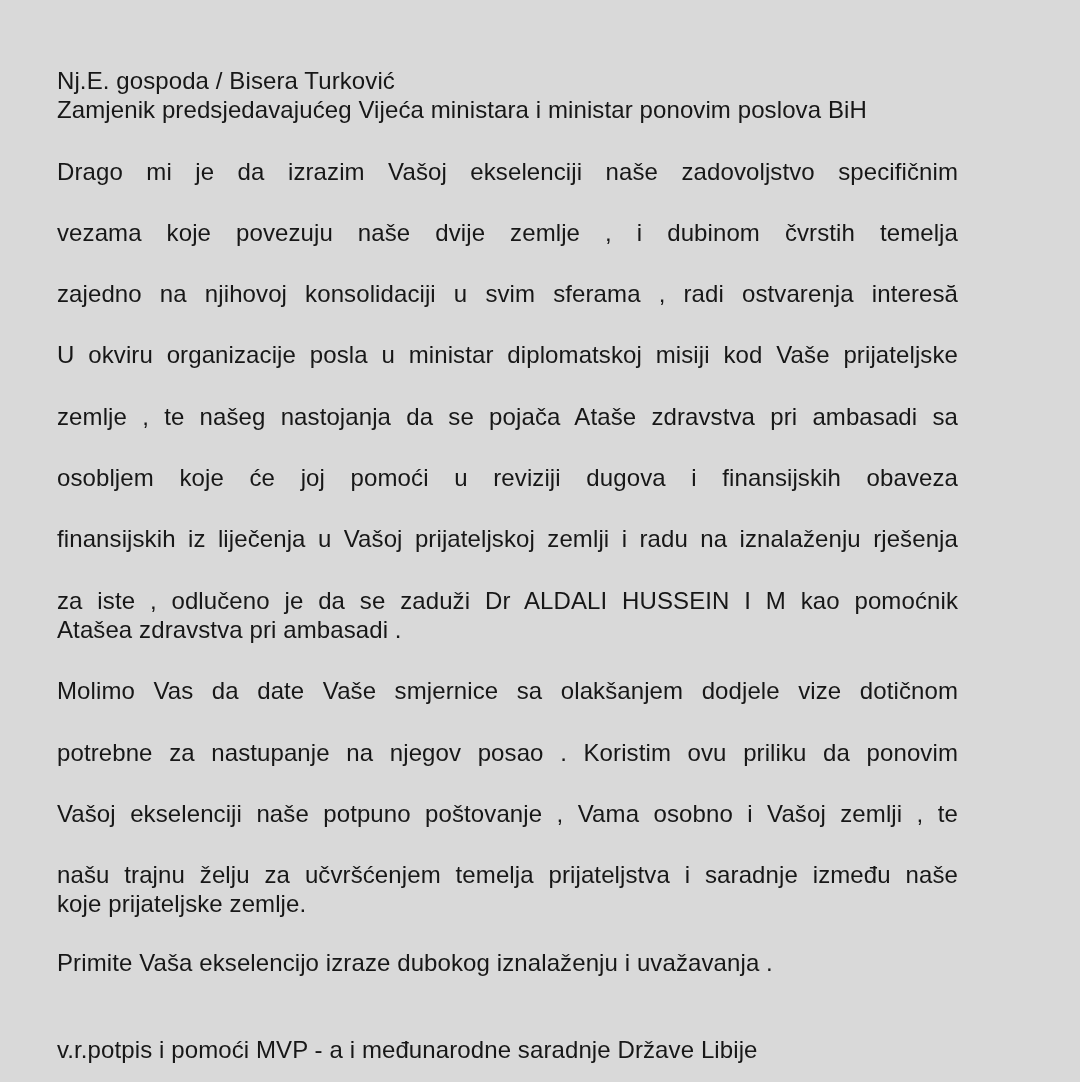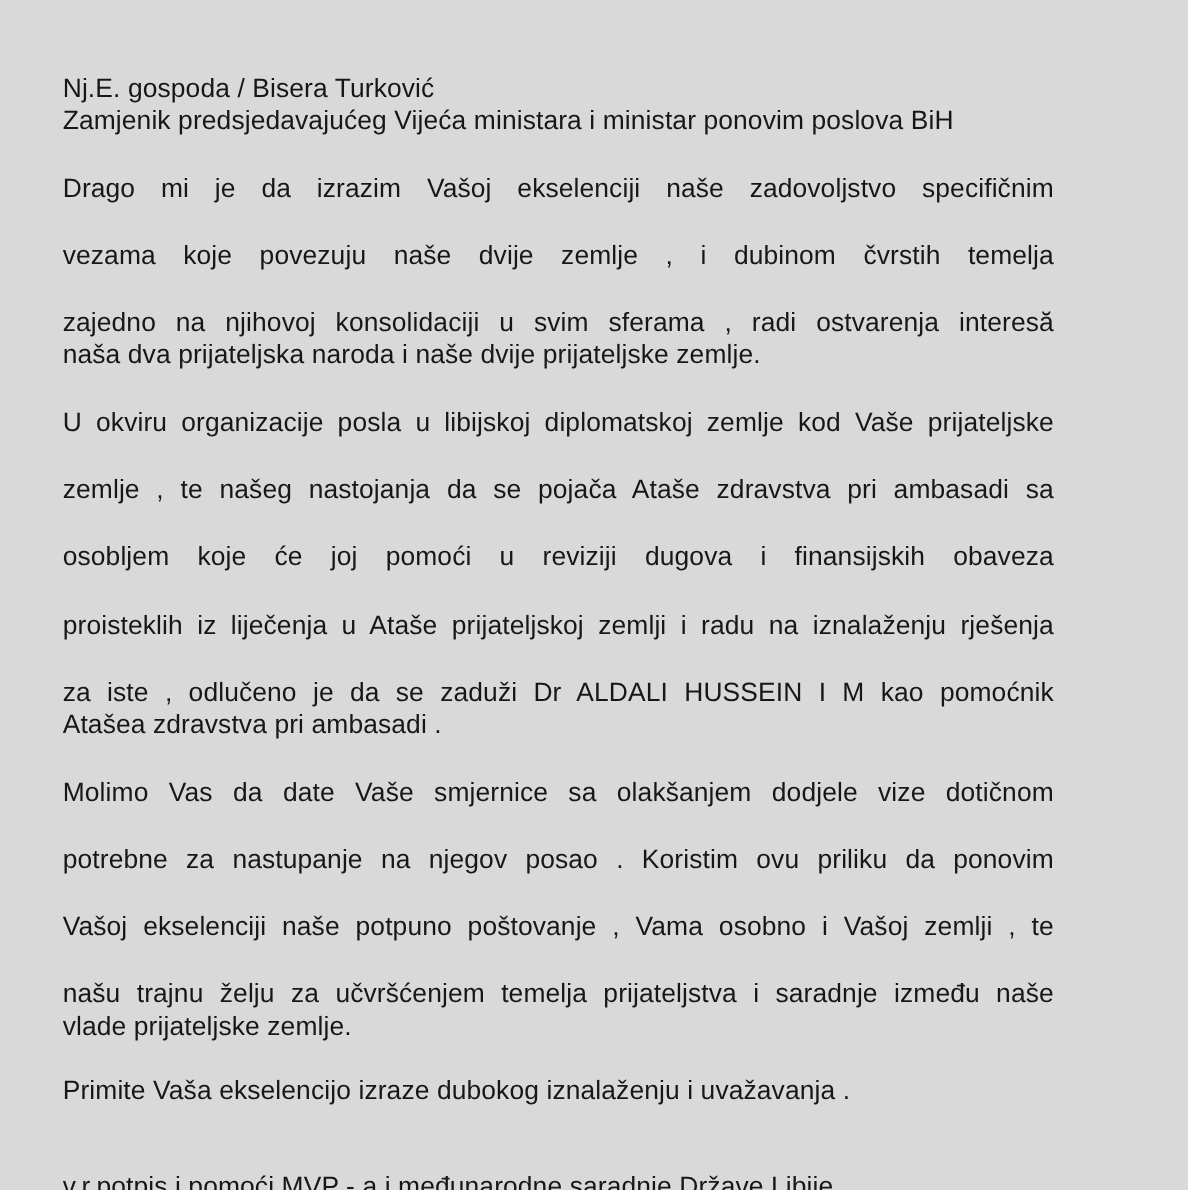--- a/index.html
+++ b/index.html
@@ -48,38 +48,37 @@
 
   <div class="block">
     <div class="line">Nj.E. gospoda / Bisera Turković</div>
     <div class="line">Zamjenik predsjedavajućeg Vijeća ministara i ministar ponovim poslova BiH</div>
   </div>
 
   <div class="block">
     <div class="line just">Drago mi je da izrazim Vašoj ekselenciji naše zadovoljstvo specifičnim</div>
     <div class="line just">vezama koje povezuju naše dvije zemlje , i dubinom čvrstih temelja</div>
     <div class="line just">zajedno na njihovoj konsolidaciji u svim sferama , radi ostvarenja interesă</div>
-    <div class="line">naša dva prijateljska naroda i naše dvije prijateljske zemlje.</div>
   </div>
 
   <div class="block">
-    <div class="line just">U okviru organizacije posla u libijskoj diplomatskoj zemlje kod Vaše prijateljske</div>
+    <div class="line just">U okviru organizacije posla u ministar diplomatskoj misiji kod Vaše prijateljske</div>
     <div class="line just">zemlje , te našeg nastojanja da se pojača Ataše zdravstva pri ambasadi sa</div>
     <div class="line just">osobljem koje će joj pomoći u reviziji dugova i finansijskih obaveza</div>
-    <div class="line just">proisteklih iz liječenja u Ataše prijateljskoj zemlji i radu na iznalaženju rješenja</div>
+    <div class="line just">finansijskih iz liječenja u Vašoj prijateljskoj zemlji i radu na iznalaženju rješenja</div>
     <div class="line just">za iste , odlučeno je da se zaduži Dr ALDALI HUSSEIN I M kao pomoćnik</div>
     <div class="line">Atašea zdravstva pri ambasadi .</div>
   </div>
 
   <div class="block">
     <div class="line just">Molimo Vas da date Vaše smjernice sa olakšanjem dodjele vize dotičnom</div>
     <div class="line just">potrebne za nastupanje na njegov posao . Koristim ovu priliku da ponovim</div>
     <div class="line just">Vašoj ekselenciji naše potpuno poštovanje , Vama osobno i Vašoj zemlji , te</div>
     <div class="line just">našu trajnu želju za učvršćenjem temelja prijateljstva i saradnje između naše</div>
-    <div class="line">vlade prijateljske zemlje.</div>
+    <div class="line">koje prijateljske zemlje.</div>
   </div>
 
   <div class="block block-closing">
     <div class="line">Primite Vaša ekselencijo izraze dubokog iznalaženju i uvažavanja .</div>
   </div>
 
 
 
   <div class="block">
     <div class="line">v.r.potpis i pomoći MVP - a i međunarodne saradnje Države Libije</div>

